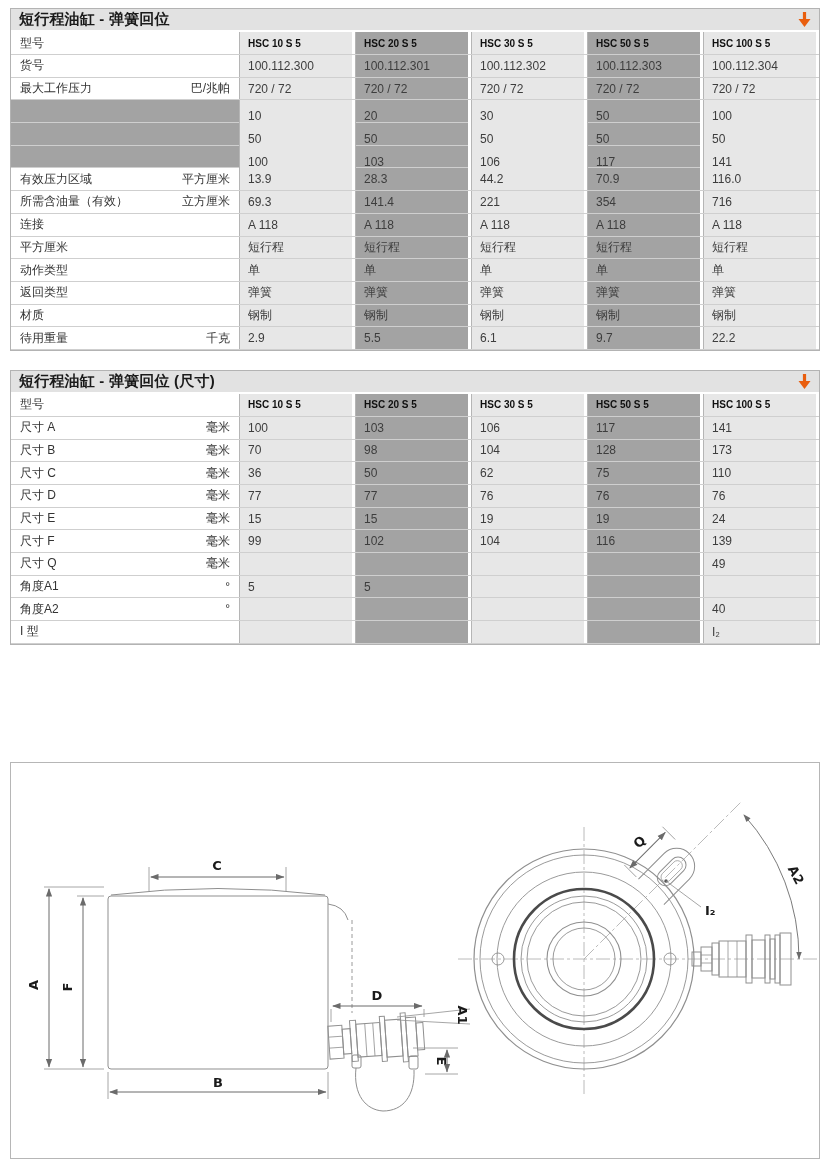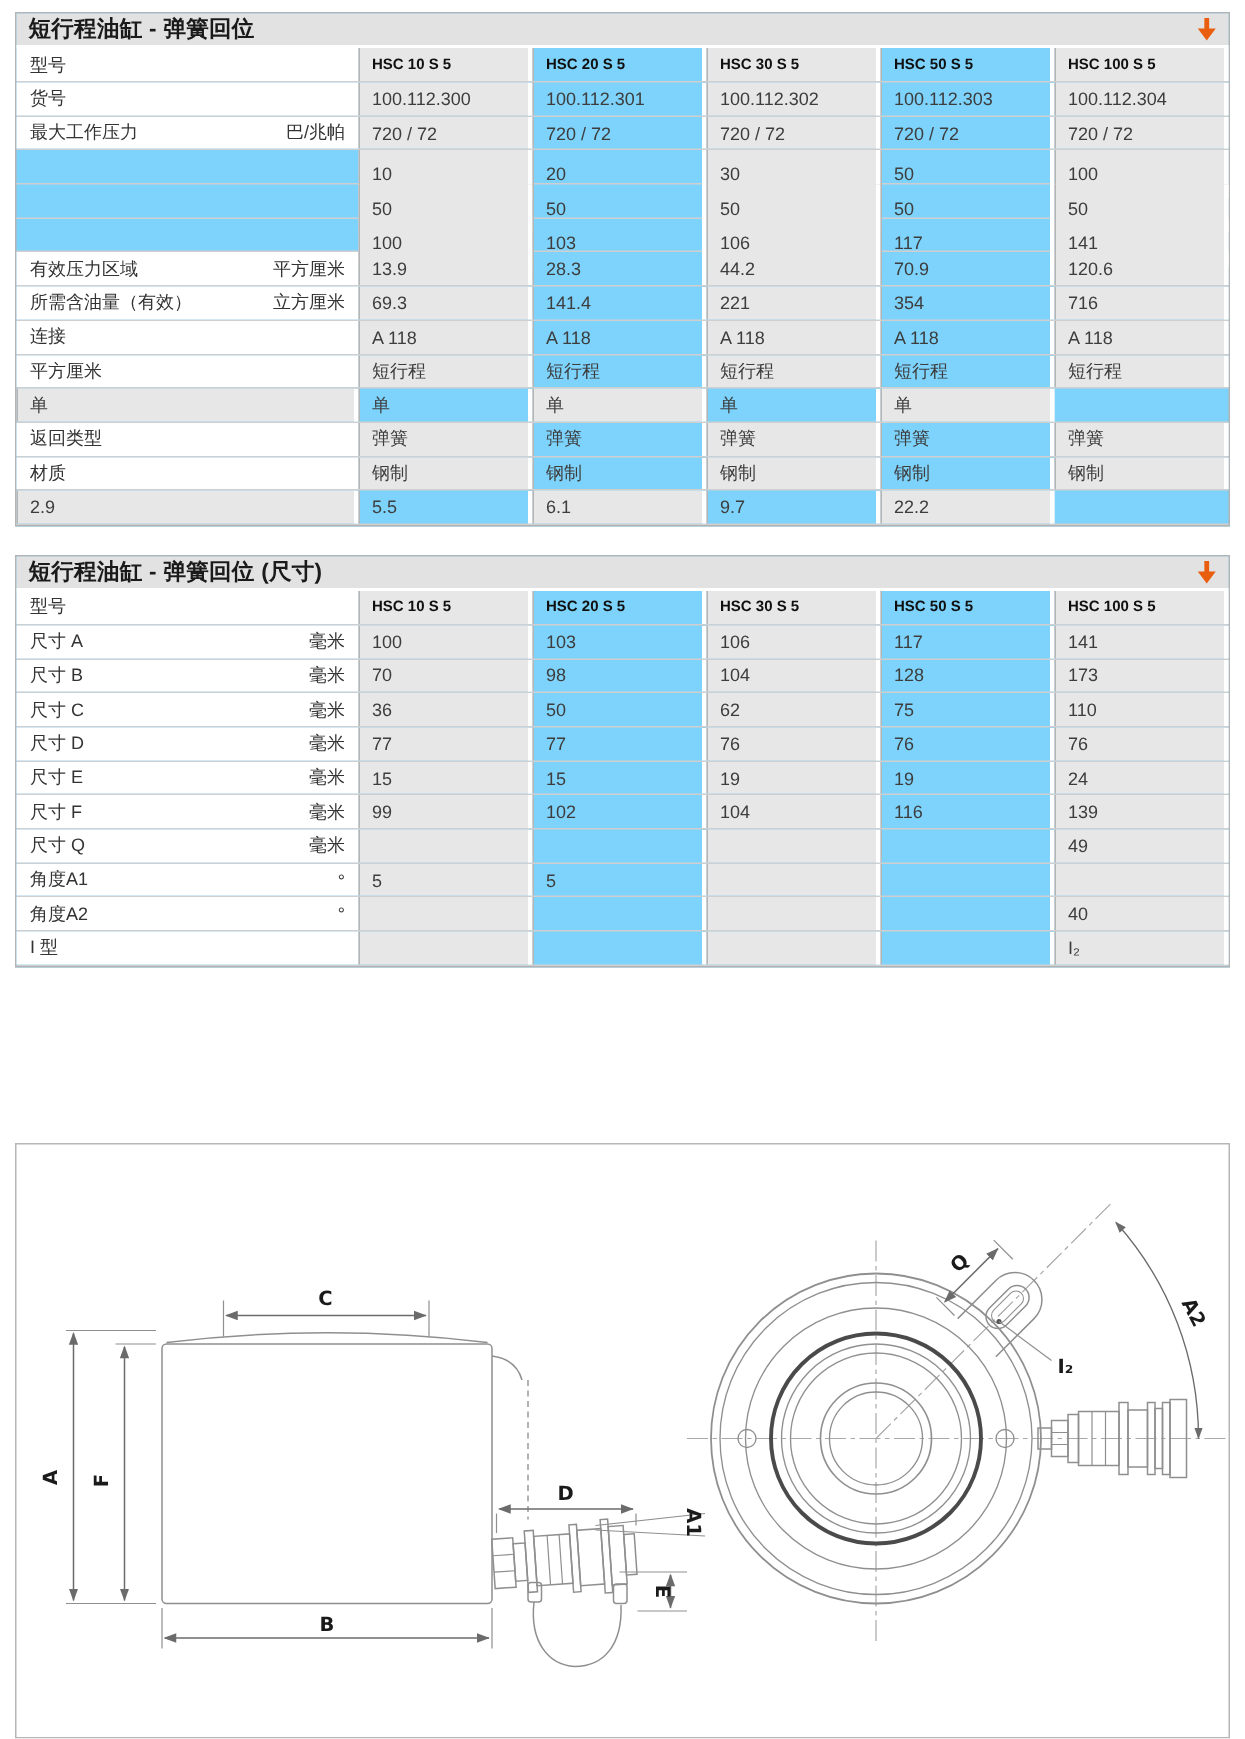--- a/index.html
+++ b/index.html
@@ -1,21 +1,21 @@
 <!DOCTYPE html>
 <html><head>
 <meta charset="utf-8">
 <style>
   html,body { margin:0; padding:0; background:#fff; }
   body { width:830px; height:1159px; overflow:hidden;
          font-family:"Liberation Sans","DejaVu Sans",sans-serif; }
   .page { padding:8px 10px 0 10px; }
 
   
-  .tbl { border:1px solid #b3b3b3; background:#7dd3fc; }
+  .tbl { border:1px solid #b3b3b3; background:#a3a3a3; }
   .tbl1 { margin-bottom:19px; }
   .tbl2 { margin-bottom:117px; }
 
   .titlebar { display:flex; justify-content:space-between; align-items:center;
               height:21px; background:#e2e2e2; padding:0 7px 0 8px;
               border-bottom:2px solid #fff; }
   .titlebar .ttl { font-weight:bold; font-size:15px; color:#1a1a1a; letter-spacing:.2px; }
   .jump { display:flex; align-items:center; cursor:pointer; }
 
   .row { display:grid; grid-template-columns:228px repeat(5,1fr);
@@ -120,21 +120,21 @@
       </div>
       <div class="row">
         <div class="cell lbl">
           <span>有效压力区域</span>
           <span class="unit">平方厘米</span>
         </div>
         <div class="cell val shade">13.9</div>
         <div class="cell val">28.3</div>
         <div class="cell val shade">44.2</div>
         <div class="cell val">70.9</div>
-        <div class="cell val shade">120.6</div>
+        <div class="cell val shade">116.0</div>
       </div>
       <div class="row">
         <div class="cell lbl">
           <span>所需含油量（有效）</span>
           <span class="unit">立方厘米</span>
         </div>
         <div class="cell val shade">69.3</div>
         <div class="cell val">141.4</div>
         <div class="cell val shade">221</div>
         <div class="cell val">354</div>
@@ -156,20 +156,24 @@
           <span>平方厘米</span>
           <span class="unit"></span>
         </div>
         <div class="cell val shade">短行程</div>
         <div class="cell val">短行程</div>
         <div class="cell val shade">短行程</div>
         <div class="cell val">短行程</div>
         <div class="cell val shade">短行程</div>
       </div>
       <div class="row">
+        <div class="cell lbl">
+          <span>动作类型</span>
+          <span class="unit"></span>
+        </div>
         <div class="cell val shade">单</div>
         <div class="cell val">单</div>
         <div class="cell val shade">单</div>
         <div class="cell val">单</div>
         <div class="cell val shade">单</div>
       </div>
       <div class="row">
         <div class="cell lbl">
           <span>返回类型</span>
           <span class="unit"></span>
@@ -185,20 +189,24 @@
           <span>材质</span>
           <span class="unit"></span>
         </div>
         <div class="cell val shade">钢制</div>
         <div class="cell val">钢制</div>
         <div class="cell val shade">钢制</div>
         <div class="cell val">钢制</div>
         <div class="cell val shade">钢制</div>
       </div>
       <div class="row">
+        <div class="cell lbl">
+          <span>待用重量</span>
+          <span class="unit">千克</span>
+        </div>
         <div class="cell val shade">2.9</div>
         <div class="cell val">5.5</div>
         <div class="cell val shade">6.1</div>
         <div class="cell val">9.7</div>
         <div class="cell val shade">22.2</div>
       </div>
     </div>
 
   <div class="tbl tbl2">
     <div class="titlebar">

